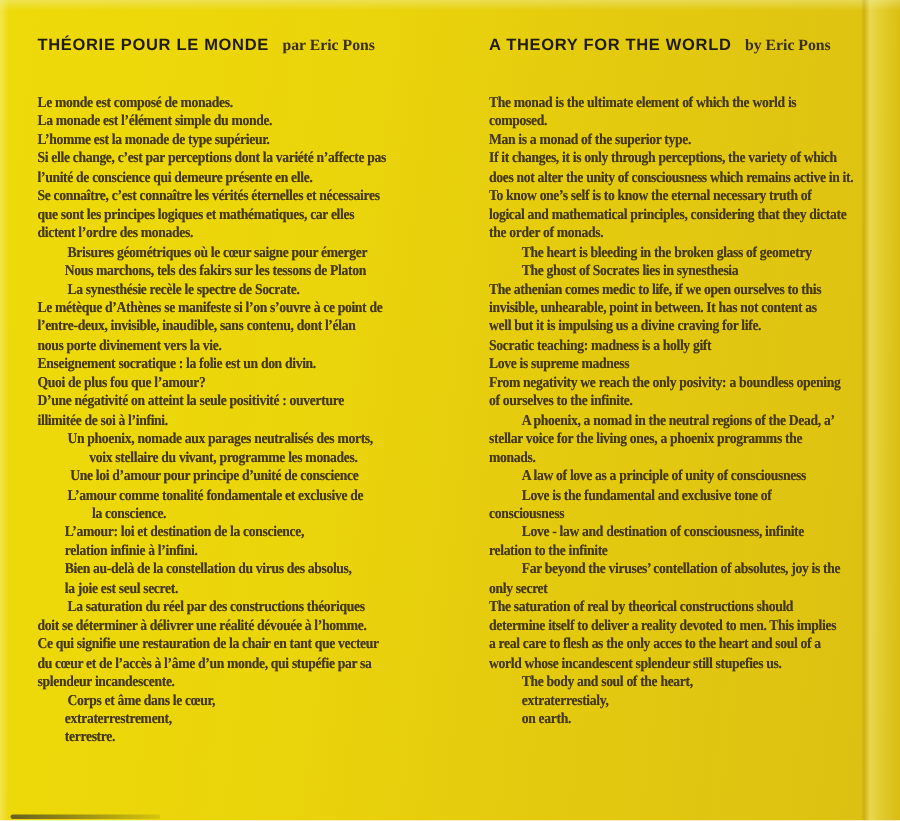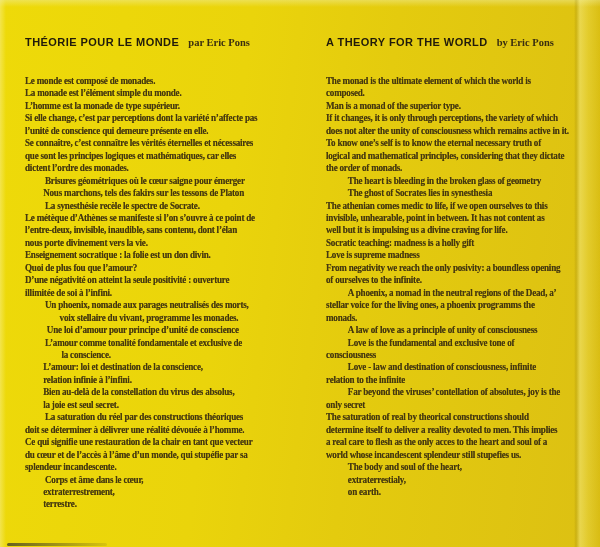--- a/index.html
+++ b/index.html
@@ -19,21 +19,21 @@
     position:absolute;top:0;right:0;width:26px;height:100%;
     background:linear-gradient(to right,
       rgba(0,0,0,0) 0px, rgba(120,100,10,0.18) 2px, rgba(248,240,150,0.45) 6px,
       rgba(248,240,150,0.20) 14px, rgba(190,160,20,0.12) 26px);
   }
   
   .shadow-bl{
     position:absolute;left:7px;bottom:1px;width:100px;height:3px;border-radius:2px;
     background:linear-gradient(to right, rgba(45,45,40,0.70), rgba(45,45,40,0.10));
   }
-  .col{position:absolute;top:32px;}
+  .col{position:absolute;top:20px;}
   .col-fr{left:25px;width:275px;}
   .col-en{left:306px;width:288px;margin-left:20px;}
   .title-row{white-space:nowrap;}
   .title{
     font-family:"Liberation Sans", sans-serif;
     font-weight:bold;font-size:11px;letter-spacing:0.45px;
     color:#211b0b;
   }
   .byline{
     font-family:"Liberation Serif", serif;

